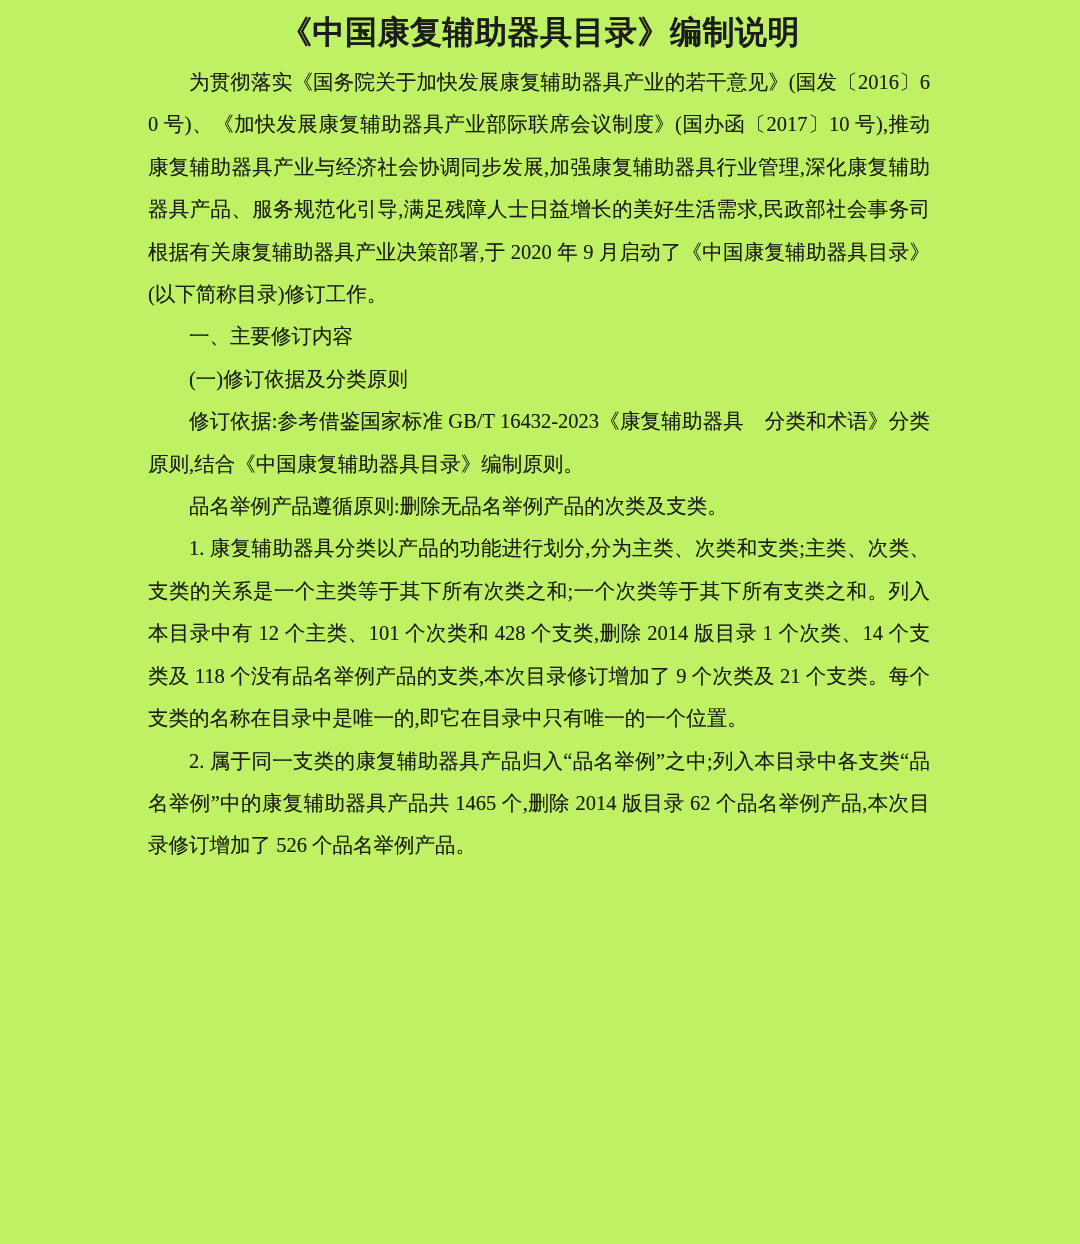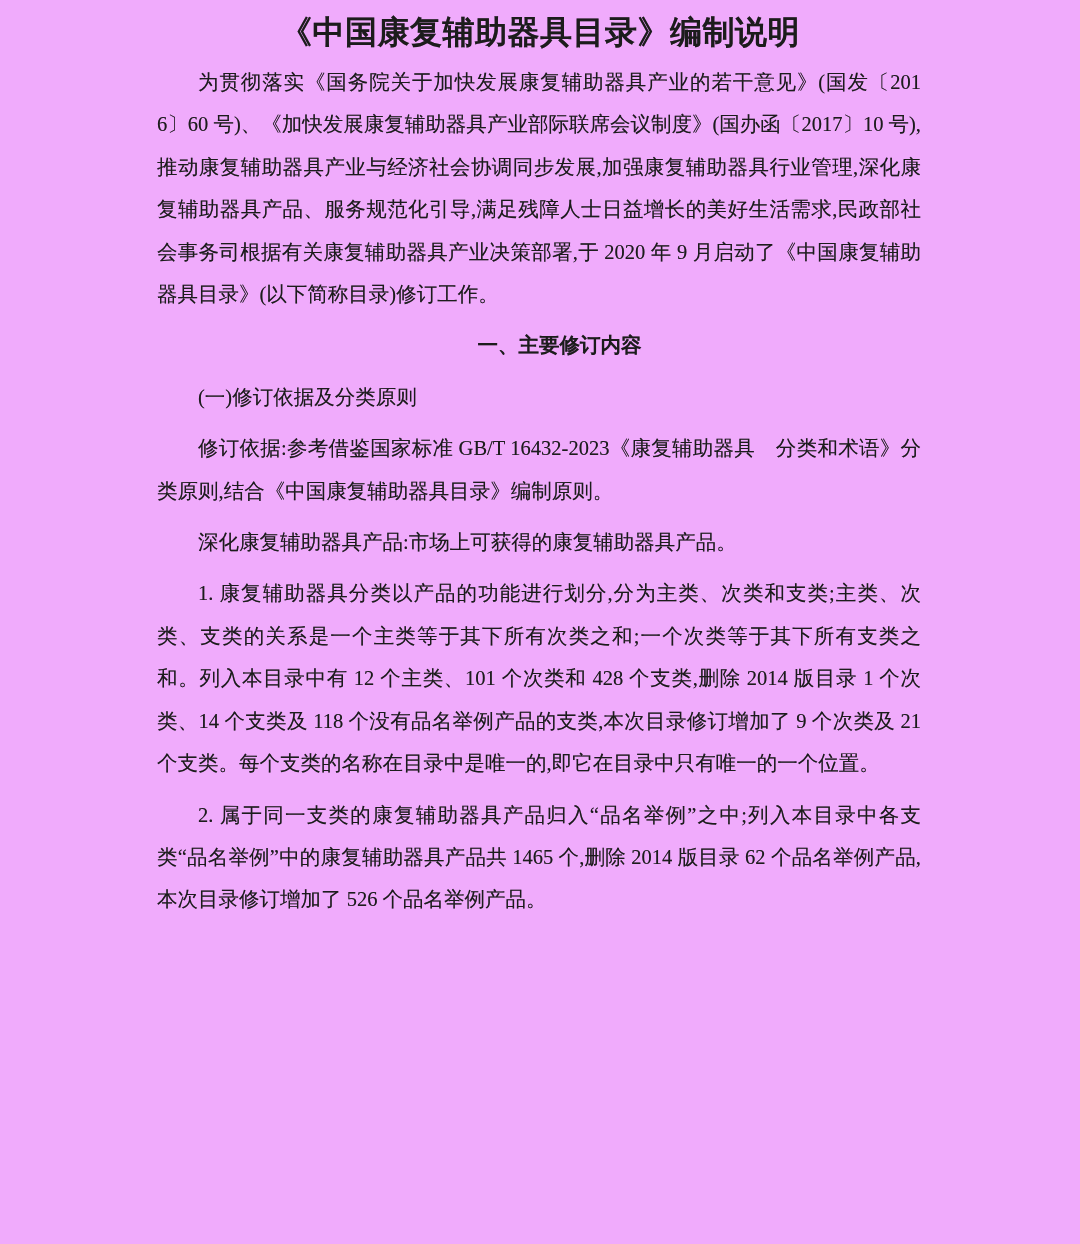--- a/index.html
+++ b/index.html
@@ -4,21 +4,21 @@
 <style>
   html, body {
     margin: 0;
     padding: 0;
     background: #ffffff;
   }
   .page {
     position: relative;
     width: 1080px;
     height: 1244px;
-    background: #f0abfc;
+    background: #bef264;
     overflow: hidden;
     font-family: "Liberation Serif", "DejaVu Serif", serif;
     color: #1c1c1c;
     text-shadow: 0 0 0.5px rgba(20,20,20,0.45);
   }
   .doc-title {
     margin: 0;
     padding-top: 12px;
     height: 40px;
     line-height: 40px;
@@ -26,50 +26,50 @@
     font-size: 32px;
     font-weight: bold;
     letter-spacing: 0.5px;
   }
   .content {
     margin-left: 148px;
     width: 782px;
     margin-top: 9px;
   }
   .content p {
-    margin: 9px;
+    margin: 0;
     font-size: 20.5px;
     line-height: 42.4px;
     text-align: justify;
     text-justify: inter-ideograph;
     text-indent: 2em;
     word-break: break-all;
   }
   .content p.h1 {
-    font-weight: bold;
-    text-align: center;
+    font-weight: normal;
+    text-align: left;
   }
 </style>
 </head>
 <body>
 
 <div class="page">
   <h1 class="doc-title">《中国康复辅助器具目录》编制说明</h1>
 
   <div class="content">
     <p>为贯彻落实《国务院关于加快发展康复辅助器具产业的若干意见》(国发〔2016〕60 号)、《加快发展康复辅助器具产业部际联席会议制度》(国办函〔2017〕10 号),推动康复辅助器具产业与经济社会协调同步发展,加强康复辅助器具行业管理,深化康复辅助器具产品、服务规范化引导,满足残障人士日益增长的美好生活需求,民政部社会事务司根据有关康复辅助器具产业决策部署,于 2020 年 9 月启动了《中国康复辅助器具目录》(以下简称目录)修订工作。</p>
 
     <p class="h1">一、主要修订内容</p>
 
 
     <p>(一)修订依据及分类原则</p>
 
     <p>修订依据:参考借鉴国家标准 GB/T 16432-2023《康复辅助器具　分类和术语》分类原则,结合《中国康复辅助器具目录》编制原则。</p>
 
 
-    <p>深化康复辅助器具产品:市场上可获得的康复辅助器具产品。</p>
+    <p>品名举例产品遵循原则:删除无品名举例产品的次类及支类。</p>
 
 
     <p>1. 康复辅助器具分类以产品的功能进行划分,分为主类、次类和支类;主类、次类、支类的关系是一个主类等于其下所有次类之和;一个次类等于其下所有支类之和。列入本目录中有 12 个主类、101 个次类和 428 个支类,删除 2014 版目录 1 个次类、14 个支类及 118 个没有品名举例产品的支类,本次目录修订增加了 9 个次类及 21 个支类。每个支类的名称在目录中是唯一的,即它在目录中只有唯一的一个位置。</p>
 
     <p>2. 属于同一支类的康复辅助器具产品归入“品名举例”之中;列入本目录中各支类“品名举例”中的康复辅助器具产品共 1465 个,删除 2014 版目录 62 个品名举例产品,本次目录修订增加了 526 个品名举例产品。</p>
   </div>
 </div>
 
 </body></html>

